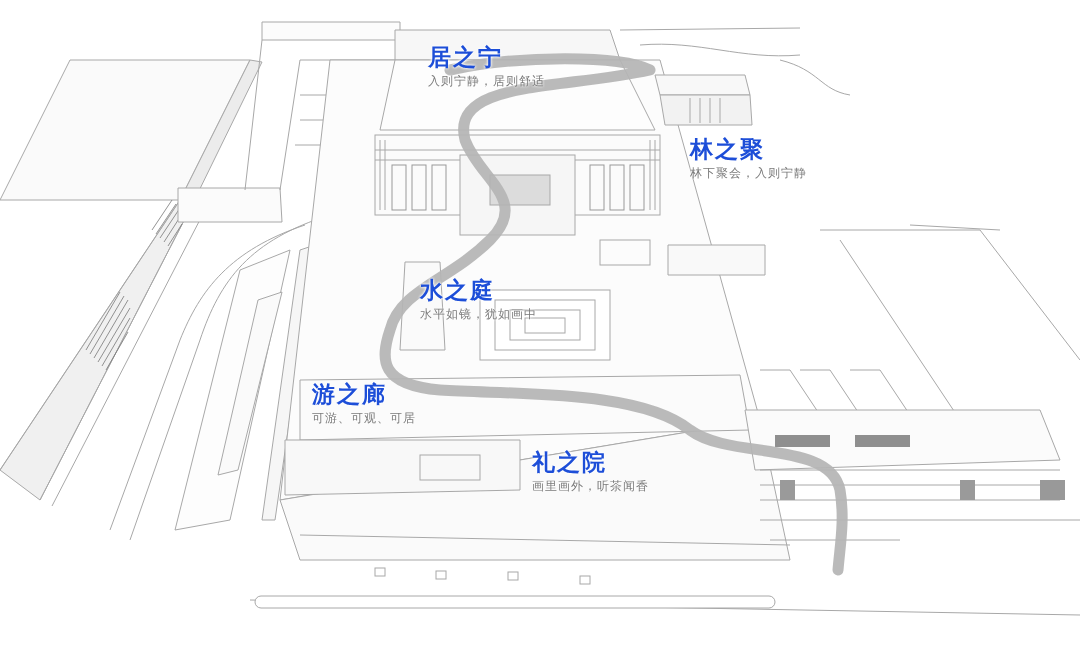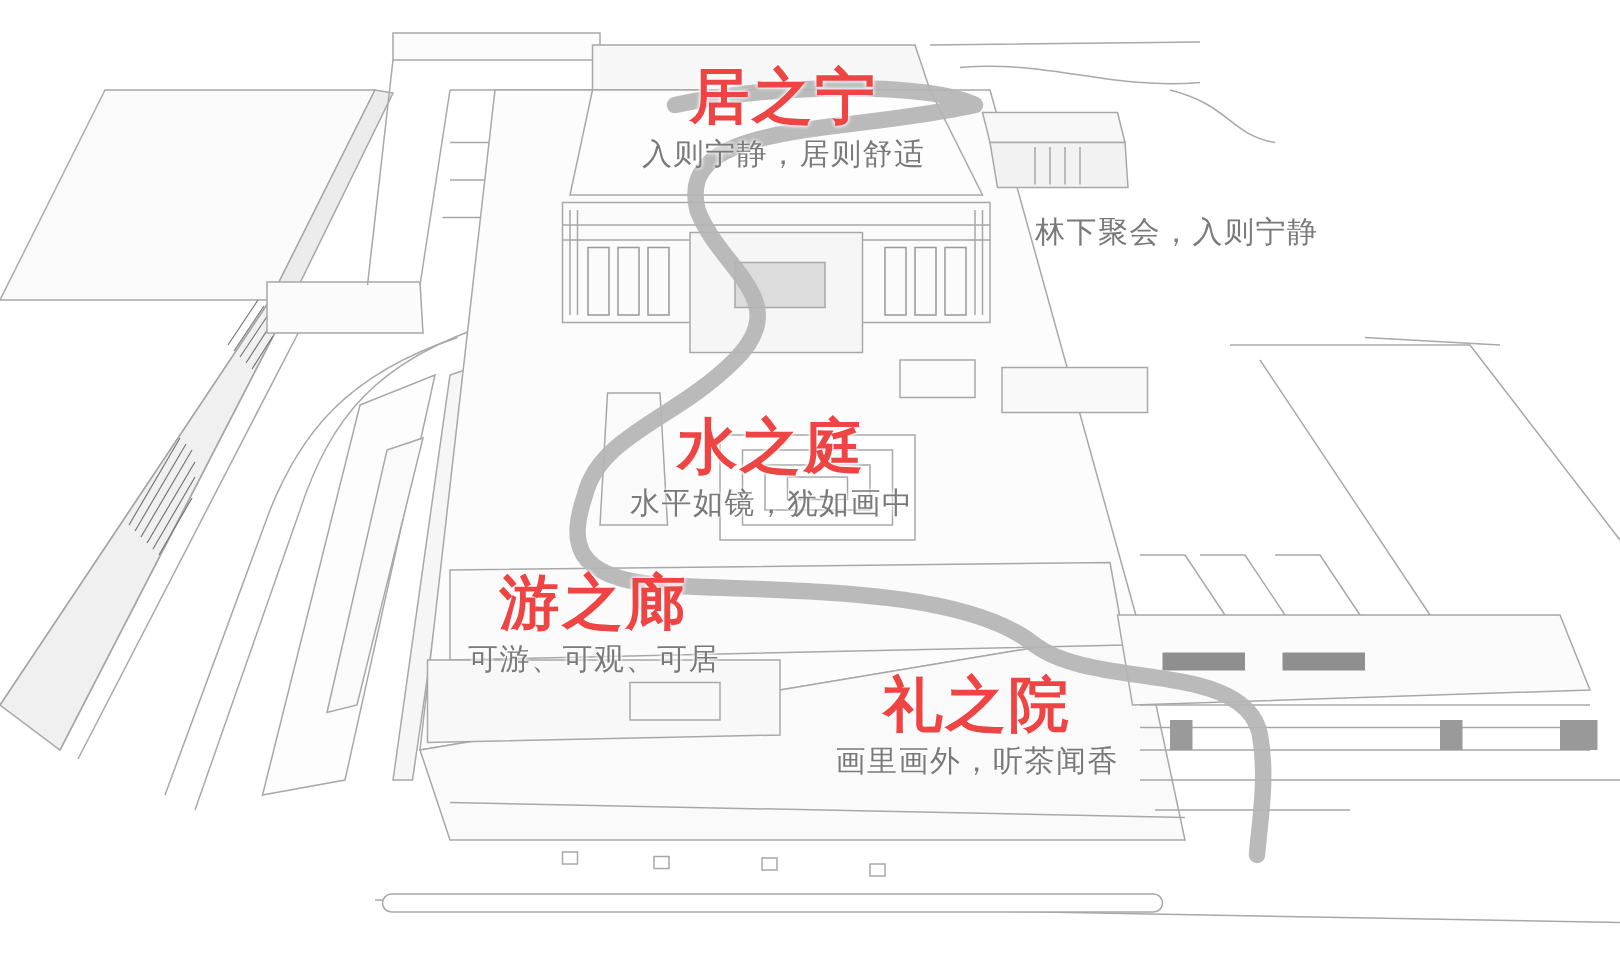--- a/index.html
+++ b/index.html
@@ -1,24 +1,24 @@
 <!DOCTYPE html>
 <html><head>
   <meta charset="utf-8">
   <style>
     html, body { margin: 0; padding: 0; background: #ffffff; }
     body { width: 1080px; height: 645px; overflow: hidden; position: relative;
            font-family: "DejaVu Serif", serif; }
     #canvas { position: absolute; left: 0; top: 0; width: 1080px; height: 645px; }
     svg { position: absolute; left: 0; top: 0; }
     .label { position: absolute; color: #6e6e6e; }
-    .zone-title { font-family: "DejaVu Serif", serif; font-size: 40px; font-weight: bold;
-                  letter-spacing: 2px; color: #ef4444; line-height: 1; white-space: nowrap;
-                  text-shadow: 0 0 3px #fff, 0 0 3px #fff; text-align: center; }
-    .zone-sub { font-family: Liberation Sans, sans-serif; font-size: 20px; color: #7a7a7a;
+    .zone-title { font-family: "DejaVu Serif", serif; font-size: 23px; font-weight: bold;
+                  letter-spacing: 2px; color: #1d4ed8; line-height: 1; white-space: nowrap;
+                  text-shadow: 0 0 3px #fff, 0 0 3px #fff; }
+    .zone-sub { font-family: Liberation Mono, monospace; font-size: 12px; color: #7a7a7a;
                 letter-spacing: 1px; white-space: nowrap; line-height: 1;
                 text-shadow: 0 0 3px #fff, 0 0 3px #fff; margin-top: 8px; }
   </style>
 </head>
 <body>
 
 <div id="canvas">
 
   <svg width="1080" height="645" viewBox="0 0 1080 645">
     <g fill="none" stroke="#a8a8a8" stroke-width="1">
@@ -144,31 +144,32 @@
              C 730 460, 830 440, 840 490
              C 845 520, 840 545, 838 570" fill="none" stroke="#b4b4b4" stroke-width="11" stroke-linecap="round" stroke-linejoin="round" opacity="0.92"></path>
   </svg>
 
   <div class="label" style="left:428px; top:45px;">
     <div class="zone-title">居之宁</div>
     <div class="zone-sub">入则宁静，居则舒适</div>
   </div>
 
   <div class="label" style="left:690px; top:137px;">
+    <div class="zone-title">林之聚</div>
     <div class="zone-sub">林下聚会，入则宁静</div>
   </div>
 
   <div class="label" style="left:312px; top:382px;">
     <div class="zone-title">游之廊</div>
     <div class="zone-sub">可游、可观、可居</div>
   </div>
 
   <div class="label" style="left:420px; top:278px;">
     <div class="zone-title">水之庭</div>
     <div class="zone-sub">水平如镜，犹如画中</div>
   </div>
 
-  <div class="label" style="left:532px; top:450px;margin-left:25px;">
+  <div class="label" style="left:532px; top:450px;">
     <div class="zone-title">礼之院</div>
     <div class="zone-sub">画里画外，听茶闻香</div>
   </div>
 
 </div>
 
 </body></html>

